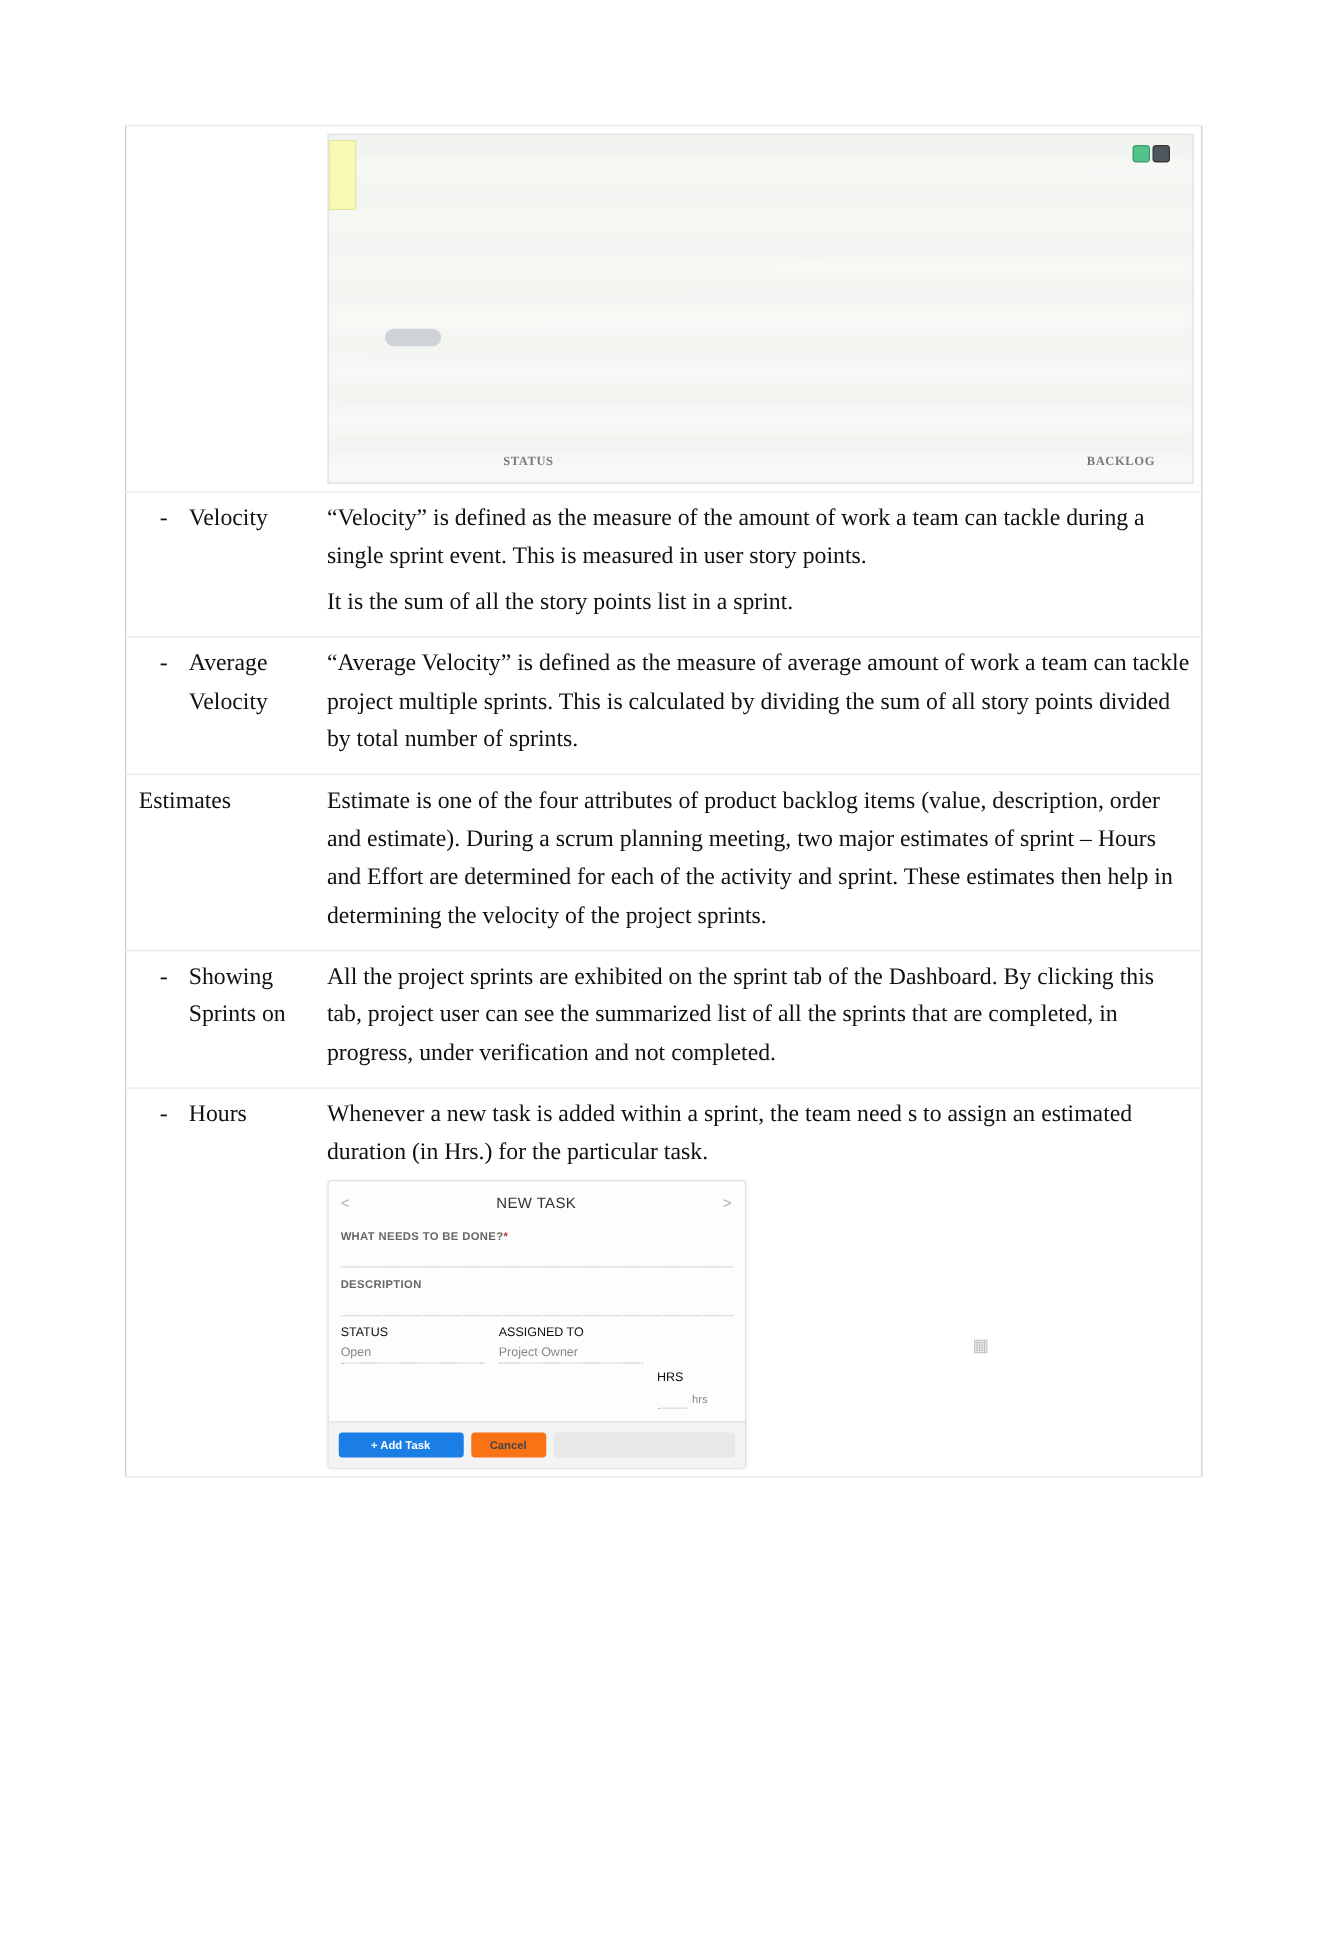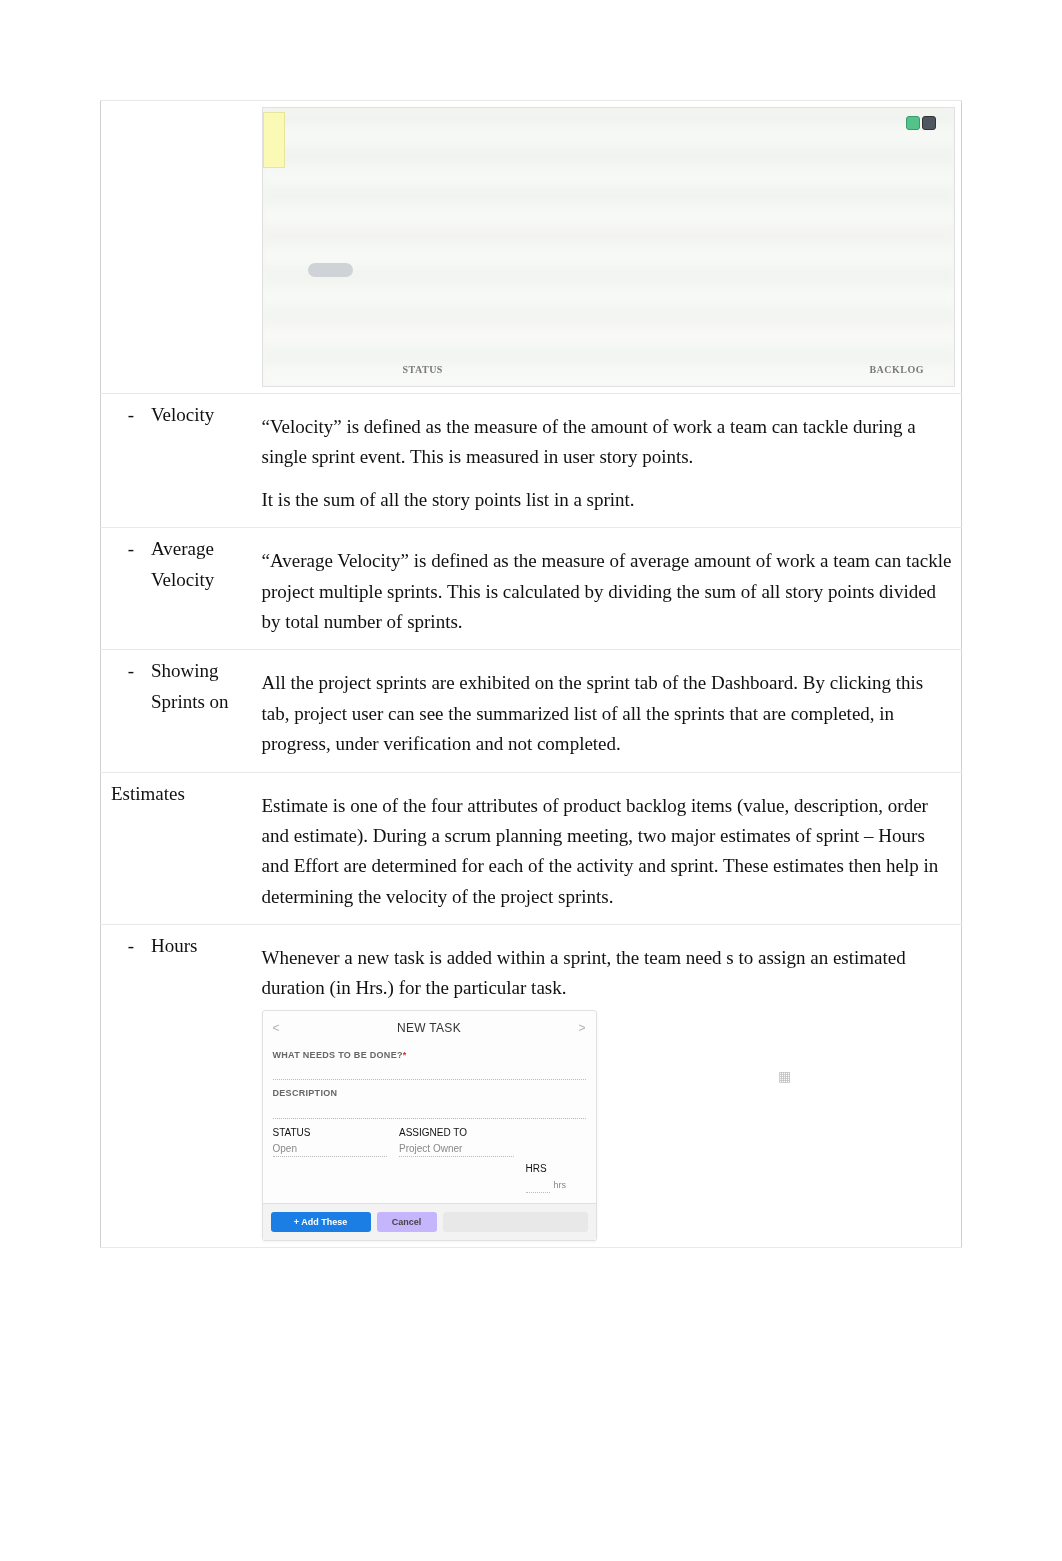--- a/index.html
+++ b/index.html
@@ -80,32 +80,32 @@
     .form-row label { display:block; font-size:9px; color:#666; font-weight:bold; margin-bottom:2px; letter-spacing:0.3px;}
     .form-row .req{ color:#c73333;}
     .fi { width:100%; height:16px; border-bottom:1px dotted #bbb; font-size:10px; color:#888; padding-top:0;}
     .fi.short {width:70px; display:inline-block;}
     .form-cols3 { display:flex; gap:12px;}
     .form-cols3 > div { flex:1;}
     .form-cols3 .hrs { flex:0 0 60px;margin-top:36px;}
     .btnrow { display:flex; gap:6px; background:#f3f3f3; padding:8px; border-top:1px solid #e0e0e0;}
     .btn { height:20px; border-radius:3px; display:flex; align-items:center; justify-content:center; font-size:9px; font-weight:bold;}
     .btn.primary{ flex:0 0 100px; background:#1b7ee5; color:#fff;}
-    .btn.sec{ flex:0 0 60px; background:#c4b5fd; color:#444;}
+    .btn.sec{ flex:0 0 60px; background:#f97316; color:#444;}
     .btn.spacer{ flex:1; background:#e8e8e8;}
 
     .page-footer-icon {
       position: fixed;
       right: 268px;
       top: 1068px;
       width: 16px; height:16px;
       color:#c0c0c0;
       font-size:14px;
     }
-    p { margin-bottom: 6px; margin-top: 12px;}
+    p { margin-bottom: 6px;}
   </style>
 </head>
 <body>
 
 <table class="doc-table">
 
   <tbody>
       <tr>
     <td class="col-label"></td>
     <td class="col-desc">
@@ -134,29 +134,29 @@
           <p>It is the sum of all the story points list in a sprint.</p>
         </td>
       </tr>
       <tr>
         <td class="col-label"><span class="dash">-</span><span style="display: inline-block; vertical-align: top; white-space: normal; width: 95px;">Average Velocity</span></td>
         <td class="col-desc">
           <p>“Average Velocity” is defined as the measure of average amount of work a team can tackle project multiple sprints. This is calculated by dividing the sum of all story points divided by total number of sprints.</p>
         </td>
       </tr>
       <tr>
+        <td class="col-label"><span>Estimates</span></td>
+        <td class="col-desc">
+          <p>Estimate is one of the four attributes of product backlog items (value, description, order and estimate).  During a scrum planning meeting, two major estimates of sprint – Hours and Effort are determined for each of the activity and sprint. These estimates then help in determining the velocity of the project sprints.</p>
+        </td>
+      </tr>
+      <tr>
         <td class="col-label"><span class="dash">-</span><span style="display: inline-block; vertical-align: top; white-space: normal; width: 95px;">Showing Sprints on</span></td>
         <td class="col-desc">
           <p>All the project sprints are exhibited on the sprint tab of the Dashboard. By clicking this tab, project user can see the summarized list of all the sprints that are completed, in progress, under verification and not completed.</p>
-        </td>
-      </tr>
-      <tr>
-        <td class="col-label"><span>Estimates</span></td>
-        <td class="col-desc">
-          <p>Estimate is one of the four attributes of product backlog items (value, description, order and estimate).  During a scrum planning meeting, two major estimates of sprint – Hours and Effort are determined for each of the activity and sprint. These estimates then help in determining the velocity of the project sprints.</p>
         </td>
       </tr>
       <tr>
         <td class="col-label"><span class="dash">-</span><span style="display: inline-block; vertical-align: top; white-space: normal; width: 95px;">Hours</span></td>
         <td class="col-desc">
           <p>Whenever a new task is added within a sprint, the team need s to assign an estimated duration (in Hrs.) for the particular task.</p>
           <div class="form-placeholder">
       <div class="form-header">
         <span class="nav left">&lt;</span>
         <span class="title">NEW TASK</span>
@@ -183,21 +183,21 @@
           <div class="hrs">
             <label>HRS</label>
             <div style="display:flex;align-items:flex-end;gap:4px;">
               <div class="fi short" style="width:24px"></div>
               <span style="font-size:9px;color:#888">hrs</span>
             </div>
           </div>
         </div>
       </div>
       <div class="btnrow">
-        <div class="btn primary">+ Add These</div>
+        <div class="btn primary">+ Add Task</div>
         <div class="btn sec">Cancel</div>
         <div class="btn spacer"></div>
       </div>
     </div>
         </td>
       </tr>
     </tbody>
 </table>
 
 <span class="page-footer-icon">▦</span>

